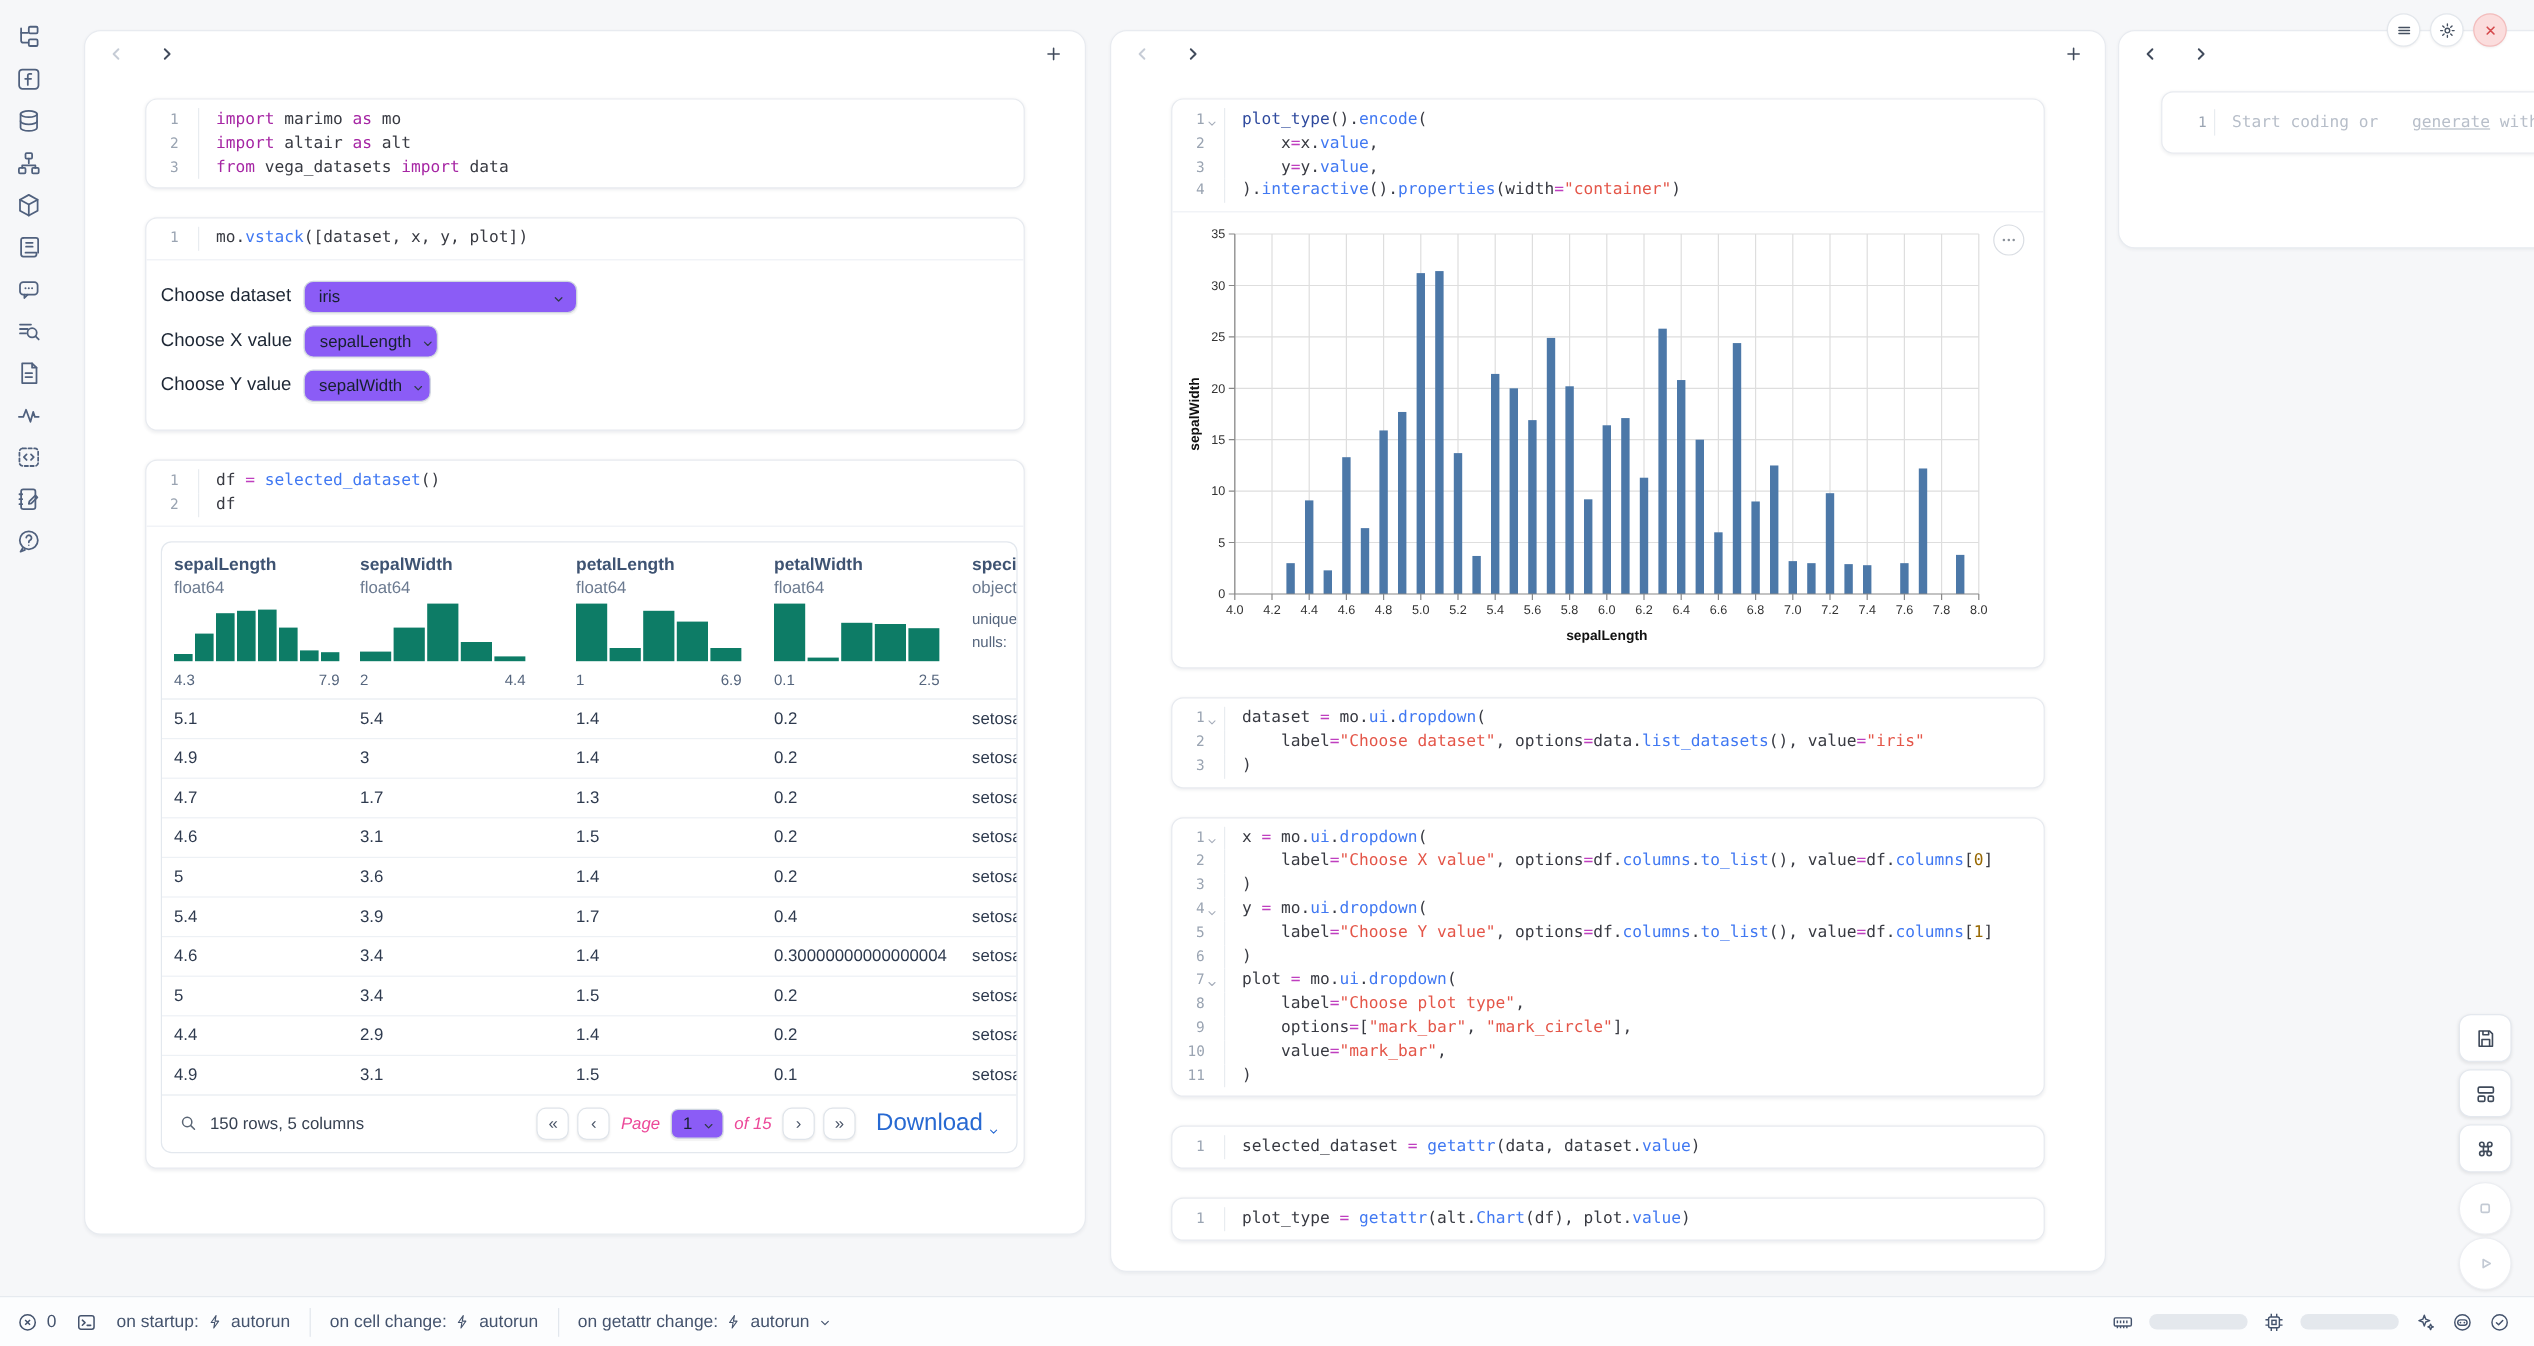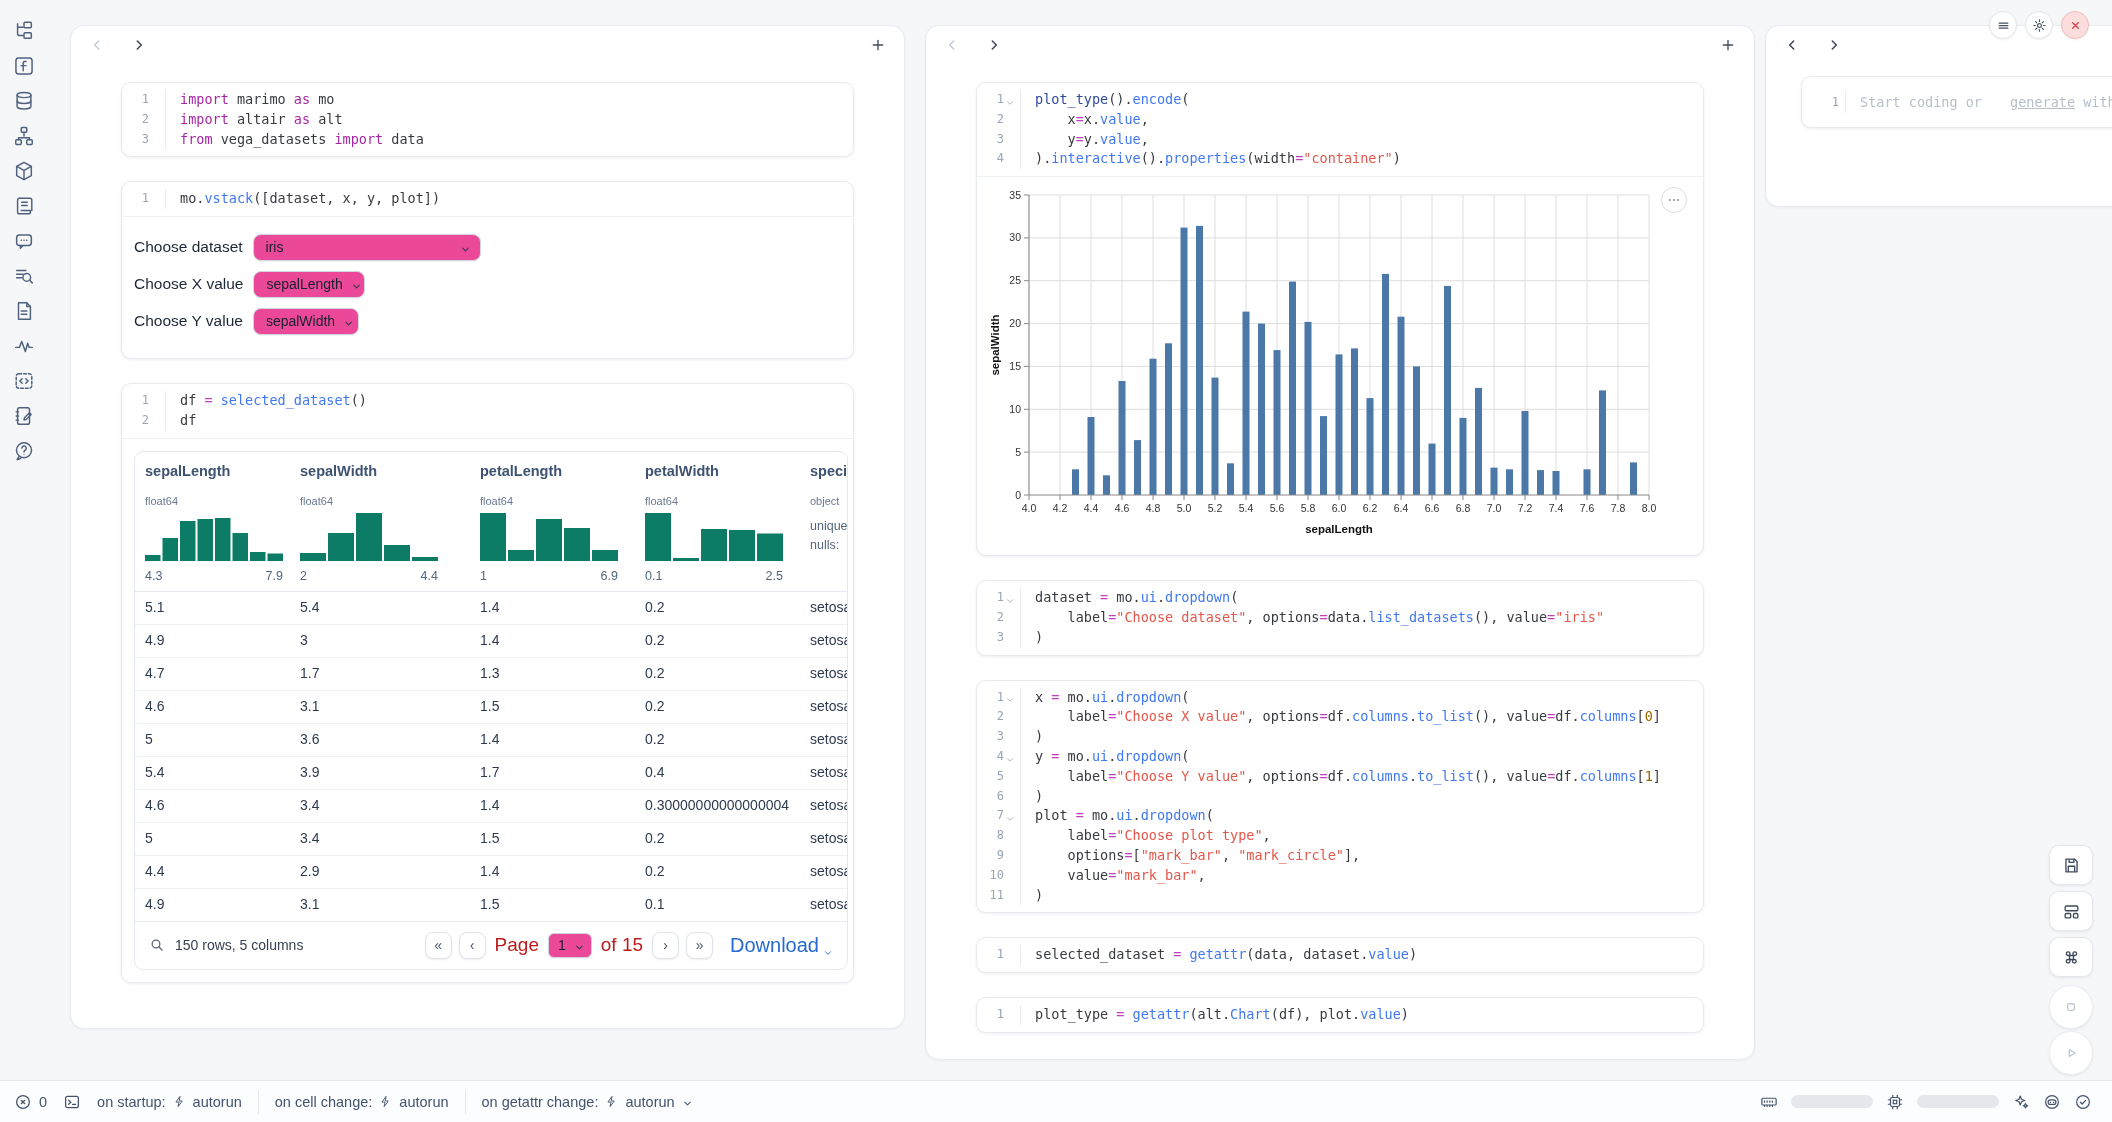--- a/index.html
+++ b/index.html
@@ -37,53 +37,53 @@
   .ct { padding-left:14px; color:#383a42; }
   .tk-k { color:#a626a4; } .tk-f { color:#4078f2; } .tk-o { color:#bf3fbf; }
   .tk-s { color:#e45649; } .tk-n { color:#986801; } .tk-v { color:#2f4a9e; }
   .out { border-top:1px solid #eef1f5; }
 
   
   .dd-wrap { padding:16px 12px 14px 12px; }
   .dd-row { display:flex; align-items:center; height:28px; margin-bottom:9px; }
   .dd-label { font-size:15.5px; color:#1d2735; }
   .sel { height:27px; margin-left:10px; border:1px solid #cfd6df; border-radius:8px;
-    background:#ec4899; box-shadow:0 1px 1px rgba(0,0,0,.05); display:inline-flex;
+    background:#8b5cf6; box-shadow:0 1px 1px rgba(0,0,0,.05); display:inline-flex;
     align-items:center; justify-content:space-between; padding:0 9px 0 12px;
     font-size:14px; color:#16202e; cursor:pointer; }
   .sel .chev { width:11px; height:11px; color:#2f3a48; margin-left:8px; }
   .sel .chev svg { width:11px; height:11px; }
 
   
   .tbl-pad { padding:12px; }
   .table-card { width:714px; border:1px solid #e3e8ee; border-radius:9px; overflow:hidden; }
   .tbl-viewport { width:714px; overflow:hidden; }
   .tbl-inner { width:900px; }
   .thead { display:grid; grid-template-columns:155px 180px 165px 165px 235px;
     border-bottom:1px solid #e6ebf1; }
   .th { padding:11px 10px 8px 10px; }
   .th .cname { font-size:14.5px; font-weight:bold; color:#3e5372; }
-  .th .ctype { font-size:11px; color:#6b7a90; margin-top:16px; }
+  .th .ctype { font-size:14px; color:#6b7a90; margin-top:2px; }
   .th .mm { display:flex; justify-content:space-between; width:138px;
     font-size:12.5px; color:#55657d; margin-top:2px; }
   .th .meta { font-size:12.5px; color:#55657d; margin-top:10px; line-height:19px; }
   .trow { display:grid; grid-template-columns:155px 180px 165px 165px 235px;
     border-bottom:1px solid #edf1f5; }
   .trow:last-child { border-bottom:none; }
   .td { padding:7px 10px; font-size:14px; color:#2e3a4e; height:32px; }
   .tfoot { display:flex; align-items:center; justify-content:space-between;
     padding:10px 14px; border-top:1px solid #e6ebf1; }
   .tf-left { display:flex; align-items:center; gap:10px; font-size:14px; color:#374151; }
   .tf-left .sicon { width:16px; height:16px; color:#5b6675; cursor:pointer; }
   .tf-left .sicon svg { width:16px; height:16px; }
   .tf-right { display:flex; align-items:center; gap:7px; }
   .pgbtn { width:27px; height:27px; border:1px solid #dfe4ea; border-radius:8px;
     background:#fff; box-shadow:0 1px 2px rgba(0,0,0,.07); display:grid; place-items:center;
     color:#4a5568; font-size:14px; cursor:pointer; }
-  .pglabel { font-size:19px; color:#b91c1c; margin:0 2px; }
+  .pglabel { font-size:14px; color:#ec4899; margin:0 2px;font-style:italic; }
   .sel.small { height:25px; margin-left:0; padding:0 6px 0 9px; border-radius:6px; }
   .dl { display:flex; align-items:center; gap:4px; color:#2769d2; font-size:20px;
     margin-left:10px; cursor:pointer; }
   .dl .chev { width:10px; height:10px; }
   .dl .chev svg { width:10px; height:10px; }
 
   
   .chart-out { position:relative; padding:8px 10px 10px 10px; }
   .menu-btn { position:absolute; right:16px; top:10px; width:26px; height:26px;
     border:1px solid #d9dde3; border-radius:50%; background:#fff; display:grid;

